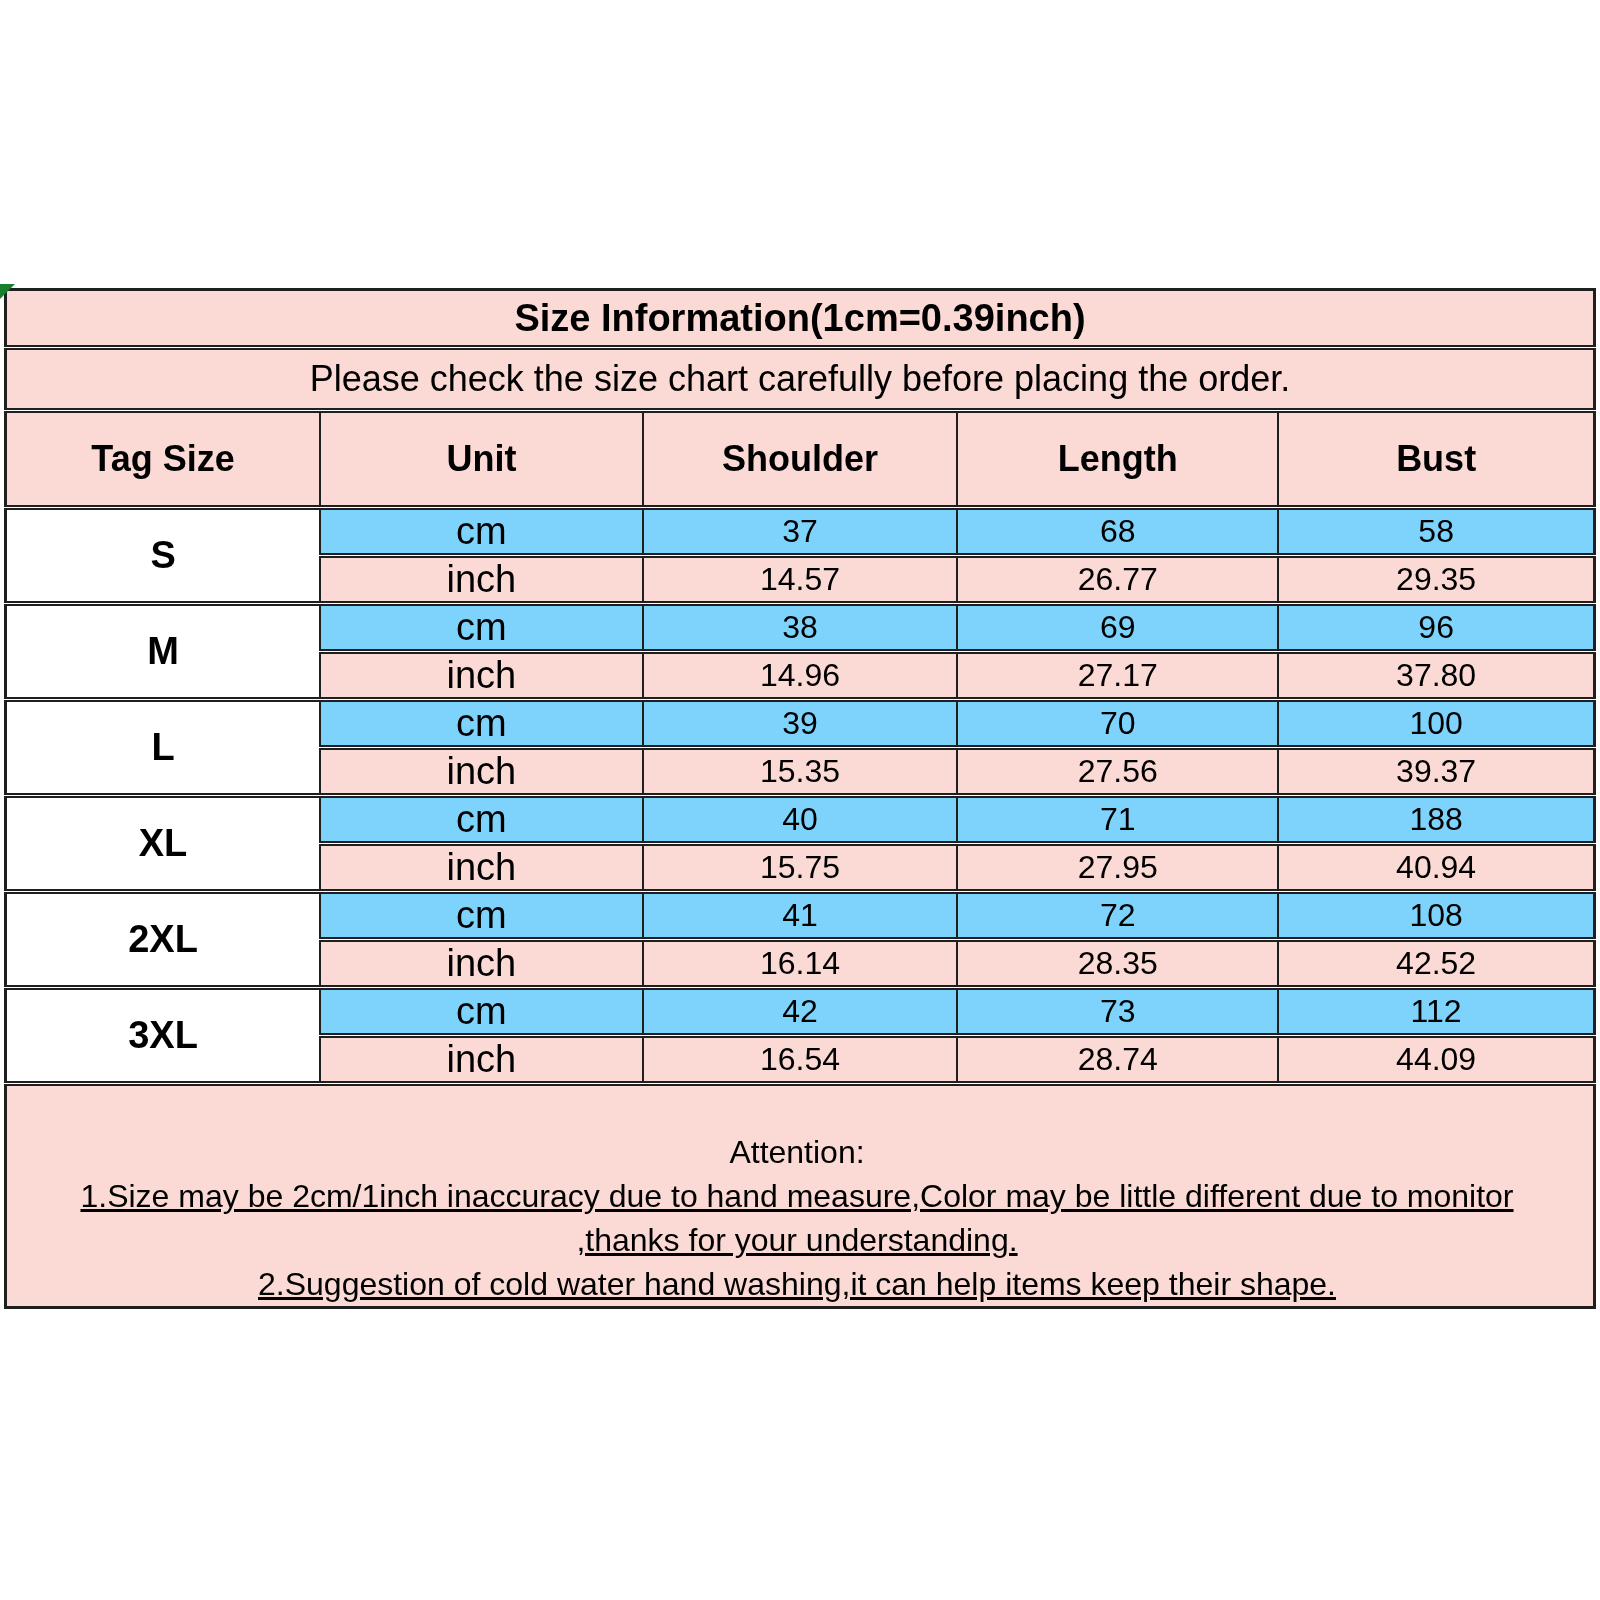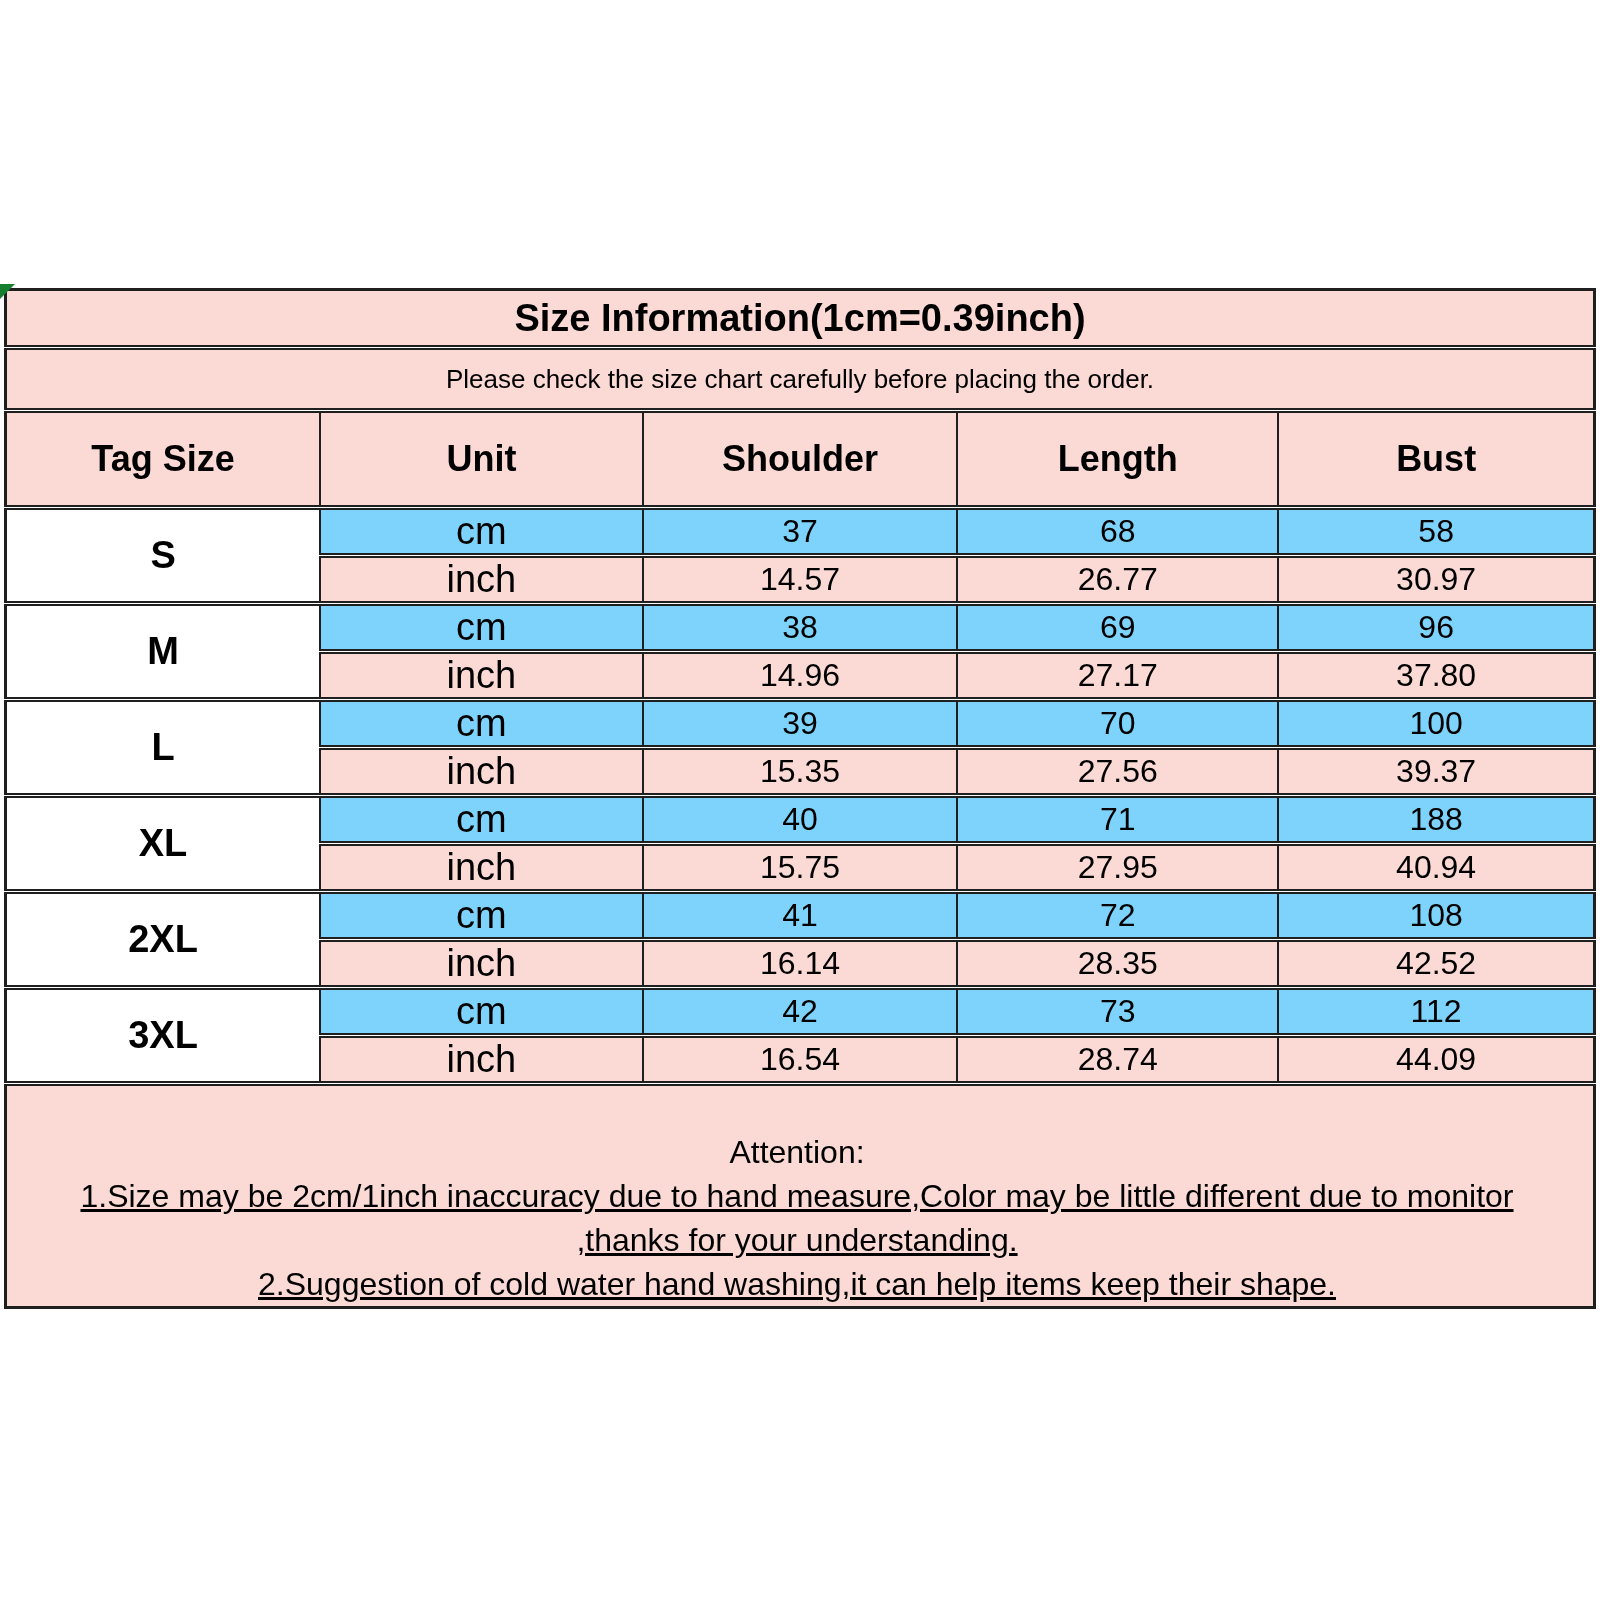--- a/index.html
+++ b/index.html
@@ -44,21 +44,21 @@
   .white { background: #7dd3fc; }
 
   .title-row td {
     height: 58px;
     font-size: 38px;
     font-weight: bold;
     border-top: 3px solid var(--border);
   }
   .subtitle-row td {
     height: 63px;
-    font-size: 26px;
+    font-size: 36px;
   }
   .header-row td {
     height: 97px;
     font-size: 36px;
     font-weight: bold;
   }
   .cm-row td, .inch-row td { height: 41px; }
   .size-cell {
     font-size: 38px;
     font-weight: bold;
@@ -125,21 +125,21 @@
         <td class="size-cell" rowspan="2">S</td>
         <td class="unit-cell white">cm</td>
         <td class="num-cell white">37</td>
         <td class="num-cell white">68</td>
         <td class="num-cell white">58</td>
       </tr>
       <tr class="inch-row">
         <td class="unit-cell pink">inch</td>
         <td class="num-cell pink">14.57</td>
         <td class="num-cell pink">26.77</td>
-        <td class="num-cell pink">30.97</td>
+        <td class="num-cell pink">29.35</td>
       </tr>
 
       <tr class="cm-row">
         <td class="size-cell" rowspan="2">M</td>
         <td class="unit-cell white">cm</td>
         <td class="num-cell white">38</td>
         <td class="num-cell white">69</td>
         <td class="num-cell white">96</td>
       </tr>
       <tr class="inch-row">

